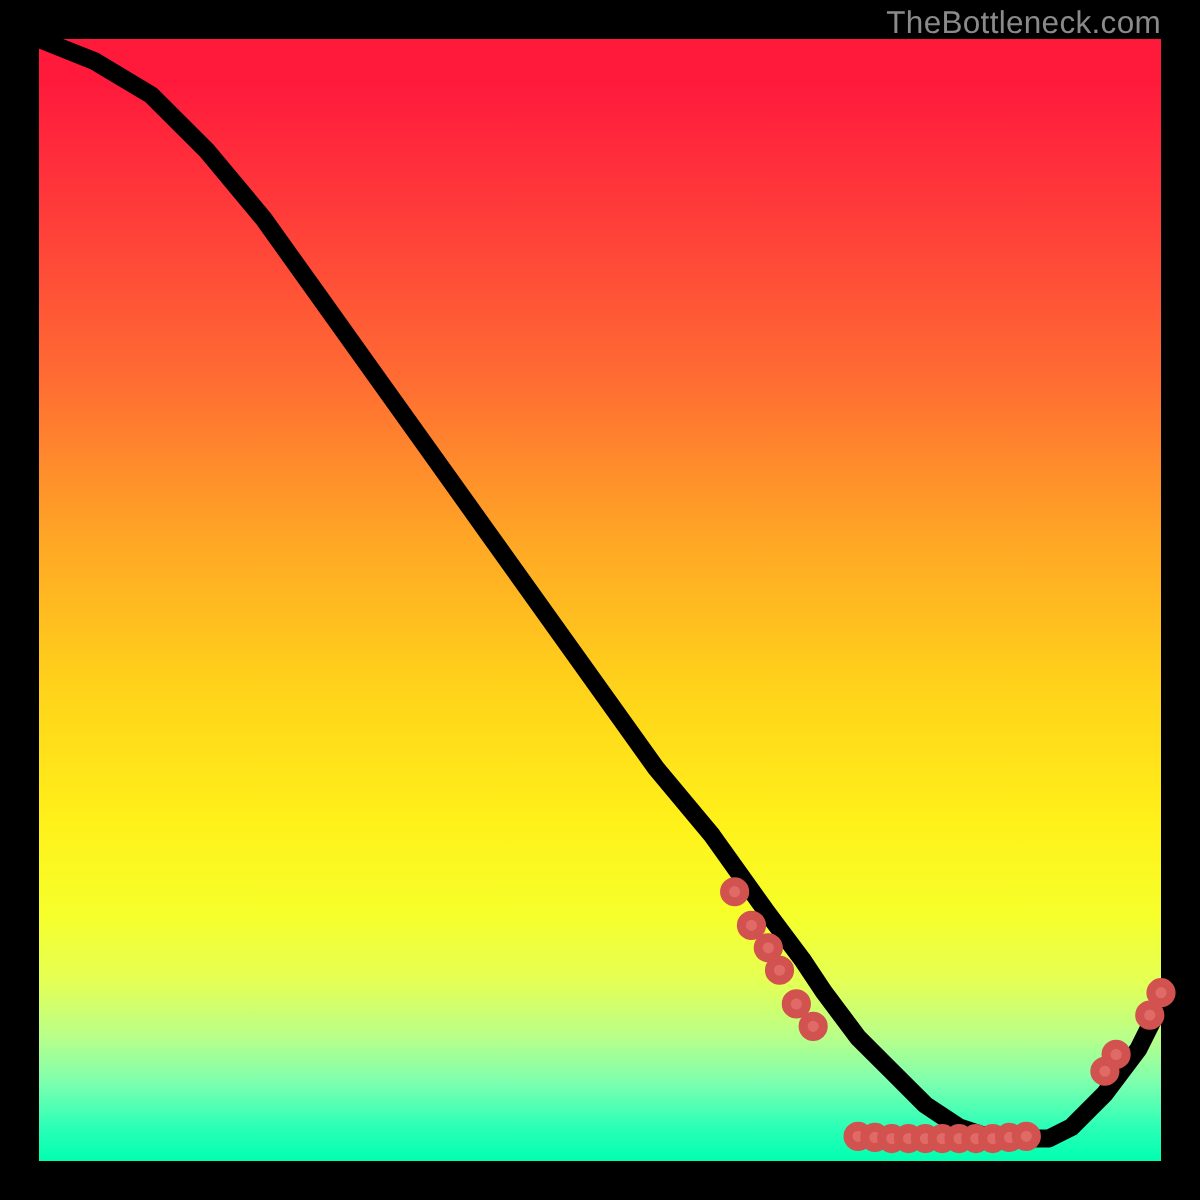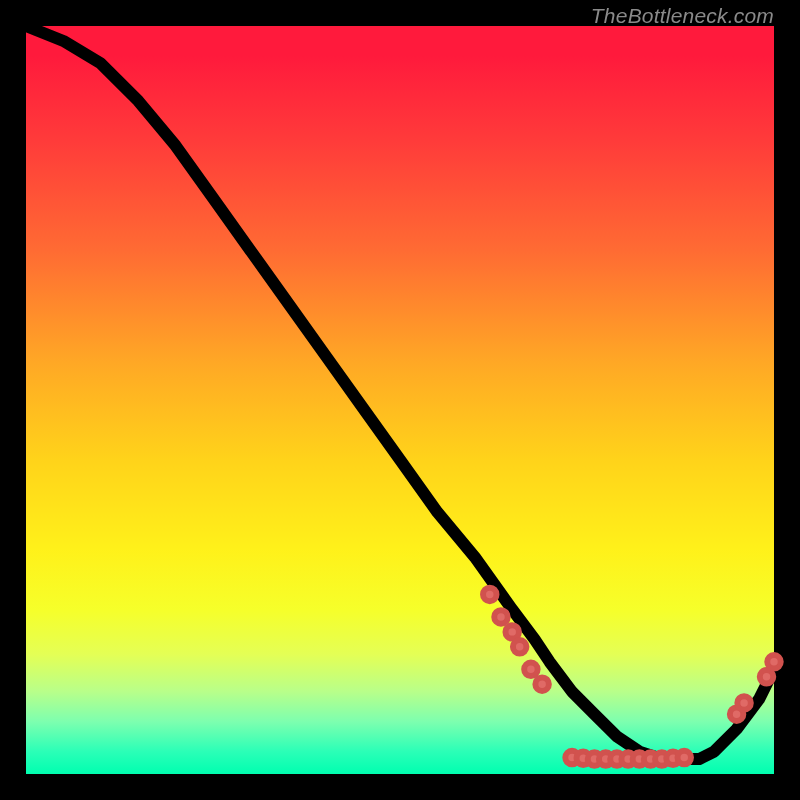--- a/index.html
+++ b/index.html
@@ -52,21 +52,20 @@
     stroke-width: 0.8;
   }
   .watermark {
     position: absolute;
     top: 4px;
     right: 26px;
     font-family: Arial, Helvetica, sans-serif;
     font-size: 21px;
     color: #8a8a8a;
     letter-spacing: 0.2px;
-    font-style: italic;
   }
 </style>
 </head>
 <body>
 
 <div class="stage">
   <div class="plot">
     <svg viewBox="0 0 100 100" preserveAspectRatio="none">
       <path id="curve-path" class="curve" d="M0.00 0.00 L5.00 2.00 L10.00 5.00 L15.00 10.00 L20.00 16.00 L25.00 23.00 L30.00 30.00 L35.00 37.00 L40.00 44.00 L45.00 51.00 L50.00 58.00 L55.00 65.00 L60.00 71.00 L65.00 78.00 L68.00 82.00 L70.00 85.00 L73.00 89.00 L76.00 92.00 L79.00 95.00 L82.00 97.00 L85.00 98.00 L88.00 98.00 L90.00 98.00 L92.00 97.00 L95.00 94.00 L98.00 90.00 L100.00 86.00"></path>
       <g id="marker-layer">

